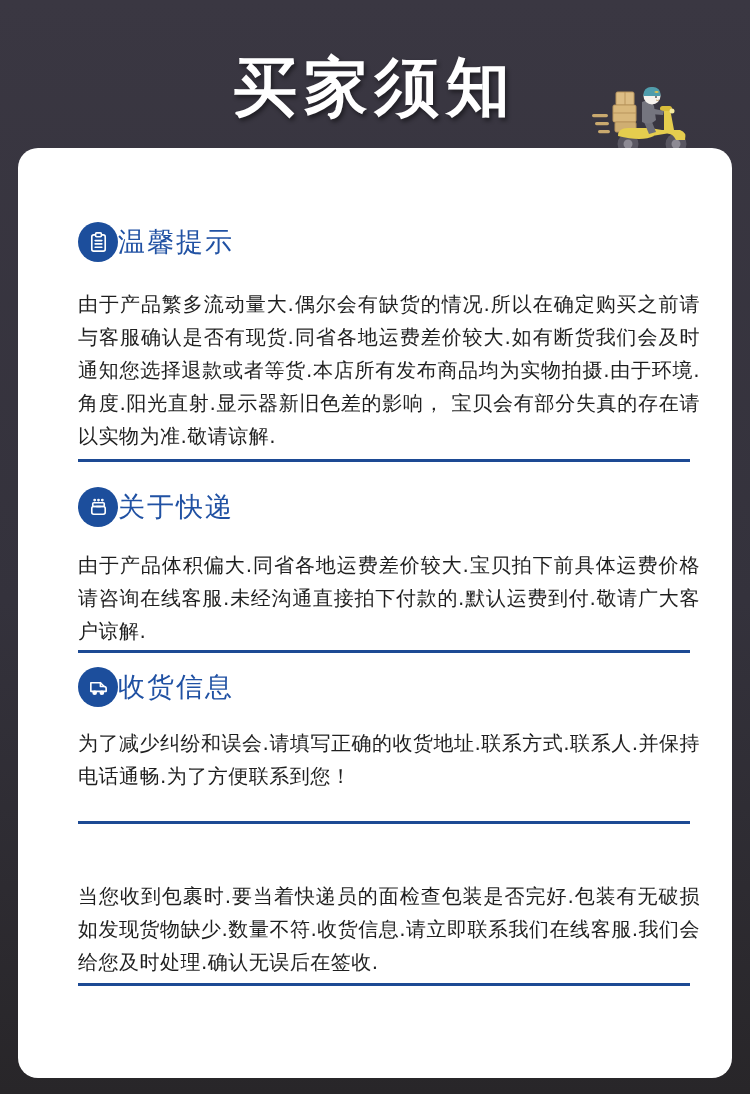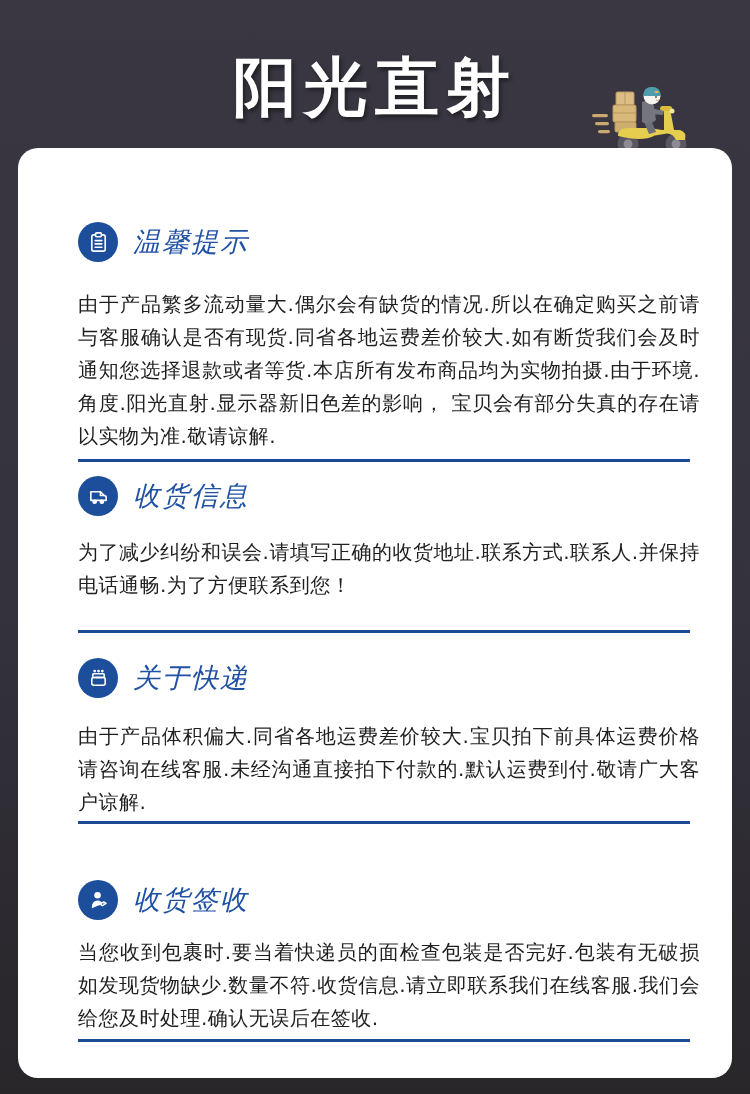--- a/index.html
+++ b/index.html
@@ -35,23 +35,21 @@
     left:18px; right:18px;
     top:148px;
     height:930px;
     background:#ffffff;
     border-radius:20px;
     padding:74px 42px 30px 60px;
   }
   .section-header {
     display:flex;
     align-items:center;
-    gap:15px;
     height:40px;
-    font-style:italic;
   }
   .icon-circle {
     width:40px; height:40px;
     border-radius:50%;
     background:#1c4e9c;
     display:flex;
     align-items:center;
     justify-content:center;
     flex:0 0 40px;
   }
@@ -86,21 +84,21 @@
   .sec3 .section-body { margin-top:22px; }
   .sec3 .divider { margin-top:2px; }
   .sec4 { margin-top:56px; }
   .sec4 .section-body { margin-top:16px; }
   .sec4 .divider { margin-top:4px; }
 </style>
 </head>
 <body>
 
 <div class="header">
-  <div class="page-title">阳光直射</div>
+  <div class="page-title">买家须知</div>
 
   <svg class="scooter" viewBox="0 0 102 72">
 
     <rect x="0" y="30" width="16" height="3.2" rx="1.6" fill="#c9a96e"></rect>
     <rect x="3" y="38" width="14" height="3.2" rx="1.6" fill="#c9a96e"></rect>
     <rect x="6" y="46" width="12" height="3.2" rx="1.6" fill="#c9a96e"></rect>
 
     <g>
       <rect x="24" y="8" width="18" height="13" rx="1.5" fill="#dcbd85" stroke="#b9955c" stroke-width="1"></rect>
       <line x1="33" y1="8" x2="33" y2="21" stroke="#b9955c" stroke-width="1"></line>
@@ -145,63 +143,52 @@
           <line x1="8.5" y1="13.5" x2="15.5" y2="13.5"></line>
           <line x1="8.5" y1="17" x2="15.5" y2="17"></line>
         </svg>
       </span>
       <span class="section-heading">温馨提示</span>
     </div>
     <p class="section-body">由于产品繁多流动量大.偶尔会有缺货的情况.所以在确定购买之前请与客服确认是否有现货.同省各地运费差价较大.如有断货我们会及时通知您选择退款或者等货.本店所有发布商品均为实物拍摄.由于环境.角度.阳光直射.显示器新旧色差的影响， 宝贝会有部分失真的存在请以实物为准.敬请谅解.</p>
     <div class="divider"></div>
   </div>
 
-  <div class="section sec2">
-    <div class="section-header">
-      <span class="icon-circle">
-        <svg viewBox="0 0 24 24" fill="none" stroke="#ffffff" stroke-width="1.7" stroke-linecap="round" stroke-linejoin="round">
-          <path d="M4 7 h10 v4 l4 0 q2 0 2 2 v3 h-16 z"></path>
-          <path d="M14 7 l4 4"></path>
-          <circle cx="8" cy="17.5" r="1.6" fill="#ffffff"></circle>
-          <circle cx="15.5" cy="17.5" r="1.6" fill="#ffffff"></circle>
-        </svg>
-      </span>
-      <span class="section-heading">收货信息</span>
-    </div>
-    <p class="section-body">为了减少纠纷和误会.请填写正确的收货地址.联系方式.联系人.并保持电话通畅.为了方便联系到您！</p>
-    <div class="divider"></div>
-  </div>
-
   <div class="section sec3">
     <div class="section-header">
       <span class="icon-circle">
         <svg viewBox="0 0 24 24" fill="none" stroke="#ffffff" stroke-width="1.7" stroke-linecap="round" stroke-linejoin="round">
           <circle cx="8" cy="4.2" r="0.6" fill="#ffffff"></circle>
           <circle cx="12" cy="4.2" r="0.6" fill="#ffffff"></circle>
           <circle cx="16" cy="4.2" r="0.6" fill="#ffffff"></circle>
           <rect x="6" y="7" width="12" height="4" rx="1"></rect>
           <rect x="5" y="11" width="14" height="8" rx="2"></rect>
           <line x1="10" y1="11" x2="14" y2="11"></line>
         </svg>
       </span>
       <span class="section-heading">关于快递</span>
     </div>
     <p class="section-body">由于产品体积偏大.同省各地运费差价较大.宝贝拍下前具体运费价格请咨询在线客服.未经沟通直接拍下付款的.默认运费到付.敬请广大客户谅解.</p>
     <div class="divider"></div>
   </div>
 
-  <div class="section sec4">
+  <div class="section sec2">
     <div class="section-header">
       <span class="icon-circle">
-        <svg viewBox="0 0 24 24">
-          <circle cx="11" cy="6.5" r="3.4" fill="#ffffff"></circle>
-          <path d="M5 20 q0 -8 6 -8 q4 0 5.2 4 l-5 1.5 z" fill="#ffffff"></path>
-          <path d="M13.5 15.5 l4 -2 l2.5 1.5 l-4 2.5 z" fill="none" stroke="#ffffff" stroke-width="1.4" stroke-linejoin="round"></path>
-          <line x1="17.5" y1="13.8" x2="18.2" y2="16.6" stroke="#ffffff" stroke-width="1.2"></line>
+        <svg viewBox="0 0 24 24" fill="none" stroke="#ffffff" stroke-width="1.7" stroke-linecap="round" stroke-linejoin="round">
+          <path d="M4 7 h10 v4 l4 0 q2 0 2 2 v3 h-16 z"></path>
+          <path d="M14 7 l4 4"></path>
+          <circle cx="8" cy="17.5" r="1.6" fill="#ffffff"></circle>
+          <circle cx="15.5" cy="17.5" r="1.6" fill="#ffffff"></circle>
         </svg>
       </span>
-      <span class="section-heading">收货签收</span>
+      <span class="section-heading">收货信息</span>
     </div>
+    <p class="section-body">为了减少纠纷和误会.请填写正确的收货地址.联系方式.联系人.并保持电话通畅.为了方便联系到您！</p>
+    <div class="divider"></div>
+  </div>
+
+  <div class="section sec4">
     <p class="section-body">当您收到包裹时.要当着快递员的面检查包装是否完好.包装有无破损如发现货物缺少.数量不符.收货信息.请立即联系我们在线客服.我们会给您及时处理.确认无误后在签收.</p>
     <div class="divider"></div>
   </div>
 
 </div>
 
 </body></html>

